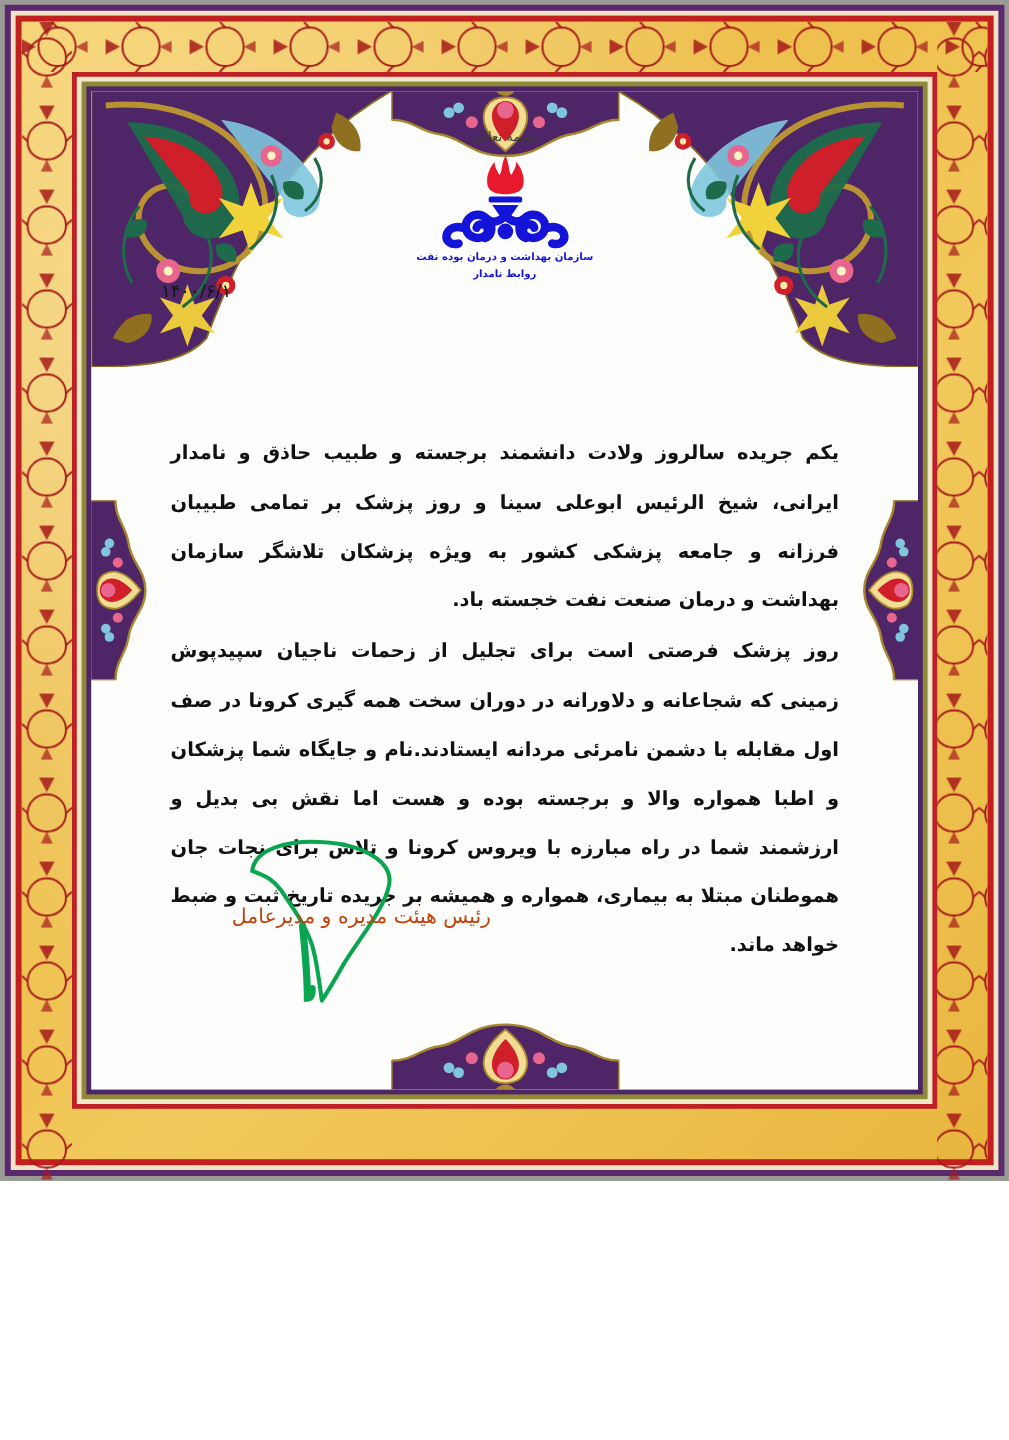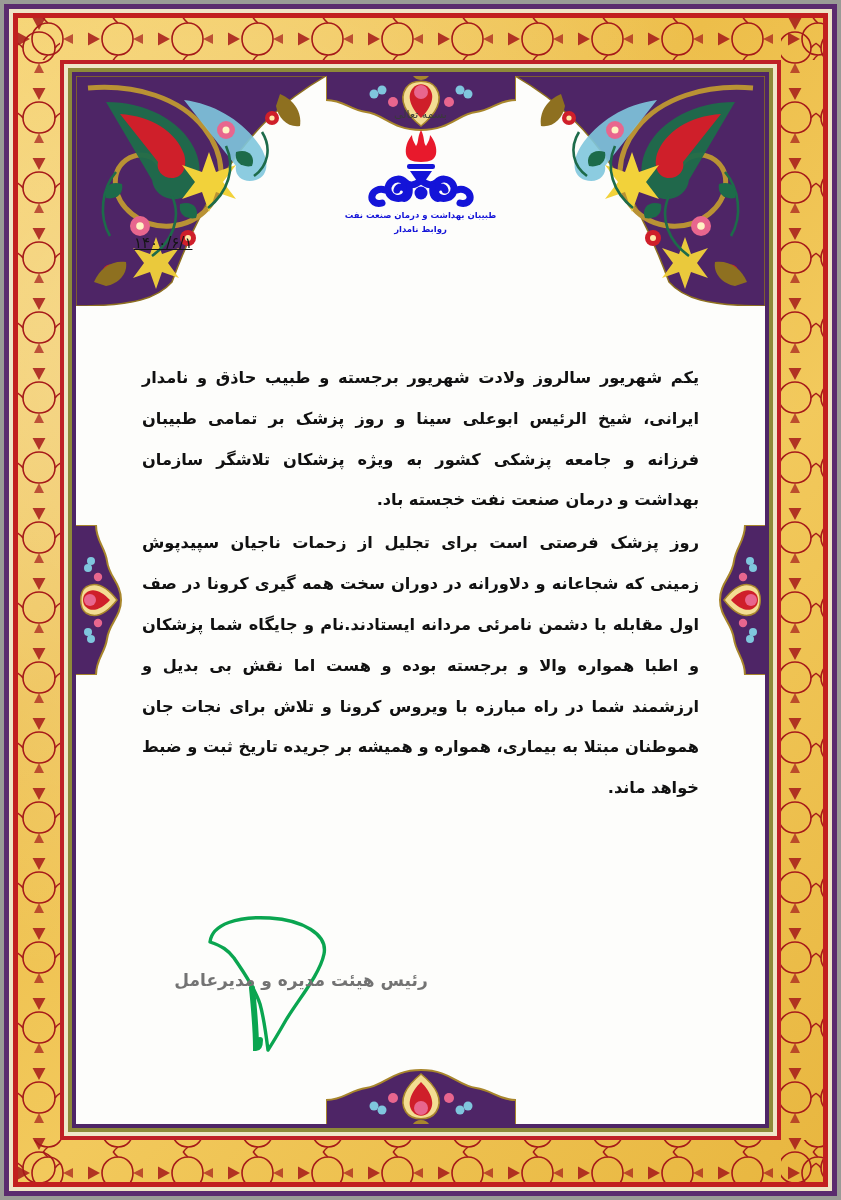--- a/index.html
+++ b/index.html
@@ -6,21 +6,21 @@
   html,body{margin:0;padding:0;}
   body{
     width:841px;height:1200px;
     background:#ffffff;
     font-family:"DejaVu Sans","Liberation Sans",sans-serif;
     overflow:hidden;
   }
 
   
   .page{
-    position:relative;width:841px;height:1200px;
+    position:relative;width:841px;height:984px;
     box-sizing:border-box;
     background:#8c8c8c;
     overflow:hidden;
   }
   .stripe{position:absolute;box-sizing:border-box;}
   .s-gray   {left:0;   top:0;   right:0;  bottom:0;  background:#9a9a96;}
   .s-purple1{left:4px; top:4px; right:4px;bottom:4px;background:#5b2a6e;}
   .s-cream1 {left:9px; top:9px; right:9px;bottom:9px;background:#efe4c6;}
   .s-red1   {left:13px;top:13px;right:13px;bottom:13px;background:#c21f1f;}
   .s-gold   {left:18px;top:18px;right:18px;bottom:18px;
@@ -63,21 +63,21 @@
     width:160px;text-align:center;
   }
   .logo-svg{display:block;margin:0 auto;}
   .logo-cap{
     font-size:8.5px;color:#1414d8;margin-top:1px;line-height:1.5;
     font-weight:bold;letter-spacing:.2px;
   }
   .date{
     position:absolute;left:58px;top:158px;
     font-size:15px;color:#151515;letter-spacing:1px;
-    direction:ltr;unicode-bidi:bidi-override;text-decoration:underline;
+    direction:ltr;unicode-bidi:bidi-override;
   }
 
   
   .body-text{
     position:absolute;left:66px;right:66px;top:282px;
     text-align:justify;
     direction:rtl;
   }
   .body-text p{
     margin:0 0 2px 0;
@@ -89,21 +89,21 @@
     text-align-last:right;
   }
 
   
   .sign-block{
     position:absolute;right:auto;left:60px;bottom:128px;
     width:330px;text-align:center;direction:rtl;
   }
   .sig-svg{position:absolute;left:58px;top:-58px;width:150px;height:150px;pointer-events:none;}
   .sig-name{font-size:17px;font-weight:bold;color:#111;line-height:1.75;position:relative;z-index:2;}
-  .sig-title{font-size:17px;font-weight:bold;color:#737373;line-height:1.75;position:relative;z-index:2;}
+  .sig-title{font-size:17px;font-weight:normal;color:#c2410c;line-height:1.75;position:relative;z-index:2;}
 </style>
 </head>
 <body>
 
 <div class="page">
 
   <div class="stripe s-gray"></div>
   <div class="stripe s-purple1"></div>
   <div class="stripe s-cream1"></div>
   <div class="stripe s-red1"></div>
@@ -286,28 +286,28 @@
         <path d="M47,43 L69,43 L60,56 L56,56 Z" fill="#1414d8"></path>
 
         <path d="M58,52 C52,58 46,58 42,54 C38,50 31,50 27,55 C23,60 25,68 32,70 C39,72 45,67 43,62 C41,58 35,58 34,62" fill="none" stroke="#1414d8" stroke-width="7" stroke-linecap="round"></path>
         <path d="M58,52 C64,58 70,58 74,54 C78,50 85,50 89,55 C93,60 91,68 84,70 C77,72 71,67 73,62 C75,58 81,58 82,62" fill="none" stroke="#1414d8" stroke-width="7" stroke-linecap="round"></path>
         <path d="M46,58 C48,64 46,70 41,71" fill="none" stroke="#1414d8" stroke-width="6" stroke-linecap="round"></path>
         <path d="M70,58 C68,64 70,70 75,71" fill="none" stroke="#1414d8" stroke-width="6" stroke-linecap="round"></path>
         <circle cx="58" cy="65" r="6.5" fill="#1414d8"></circle>
         <path d="M22,62 C16,60 10,63 9,68 C8,73 13,77 19,75" fill="none" stroke="#1414d8" stroke-width="7" stroke-linecap="round"></path>
         <path d="M94,62 C100,60 106,63 107,68 C108,73 103,77 97,75" fill="none" stroke="#1414d8" stroke-width="7" stroke-linecap="round"></path>
       </svg>
-      <div class="logo-cap">طبیبان بهداشت و درمان صنعت نفت</div>
+      <div class="logo-cap">سازمان بهداشت و درمان بوده نفت</div>
       <div class="logo-cap">روابط نامدار</div>
     </div>
 
     <div class="date">۱۴۰۰/۶/۱</div>
 
     <div class="body-text">
-      <p>یکم شهریور سالروز ولادت شهریور برجسته و طبیب حاذق و نامدار ایرانی، شیخ الرئیس ابوعلی سینا و روز پزشک بر تمامی طبیبان فرزانه و جامعه پزشکی کشور به ویژه پزشکان تلاشگر سازمان بهداشت و درمان صنعت نفت خجسته باد.</p>
+      <p>یکم جریده سالروز ولادت دانشمند برجسته و طبیب حاذق و نامدار ایرانی، شیخ الرئیس ابوعلی سینا و روز پزشک بر تمامی طبیبان فرزانه و جامعه پزشکی کشور به ویژه پزشکان تلاشگر سازمان بهداشت و درمان صنعت نفت خجسته باد.</p>
       <p>روز پزشک فرصتی است برای تجلیل از زحمات ناجیان سپیدپوش زمینی که شجاعانه و دلاورانه در دوران سخت همه گیری کرونا در صف اول مقابله با دشمن نامرئی مردانه ایستادند.نام و جایگاه شما پزشکان و اطبا همواره والا و برجسته بوده و هست اما نقش بی بدیل و ارزشمند شما در راه مبارزه با ویروس کرونا و تلاش برای نجات جان هموطنان مبتلا به بیماری، همواره و همیشه بر جریده تاریخ ثبت و ضبط خواهد ماند.</p>
     </div>
 
     <div class="sign-block">
       <svg class="sig-svg" viewBox="0 0 150 150">
         <path d="M16,34 C18,16 44,8 76,10 C108,12 134,26 130,46 C126,66 104,92 92,112 C84,126 78,136 74,142
                  C72,126 70,110 66,96 C60,78 48,62 40,50 C34,42 28,38 16,34 Z" fill="none" stroke="#0aa550" stroke-width="3.4" stroke-linecap="round" stroke-linejoin="round"></path>
         <path d="M58,80 C60,100 62,120 62,140 C64,140 66,138 66,132" fill="none" stroke="#0aa550" stroke-width="6" stroke-linecap="round"></path>
       </svg>
       <div class="sig-title">رئیس هیئت مدیره و مدیرعامل</div>

